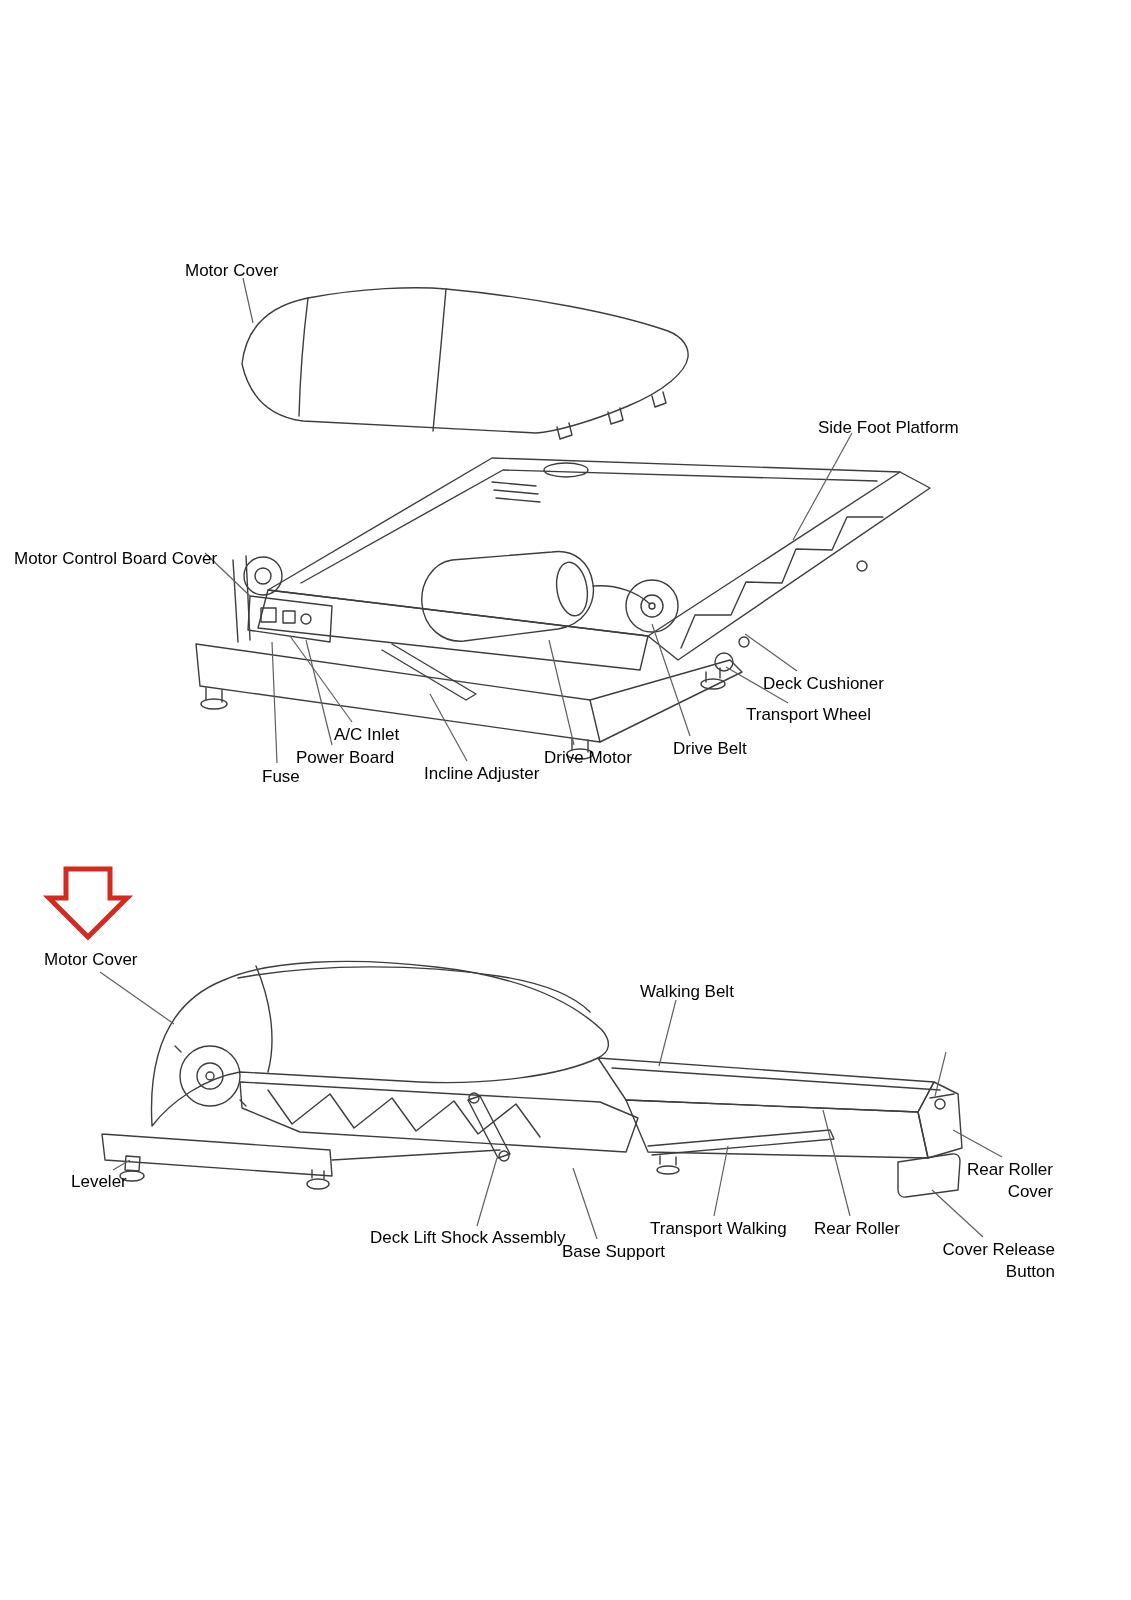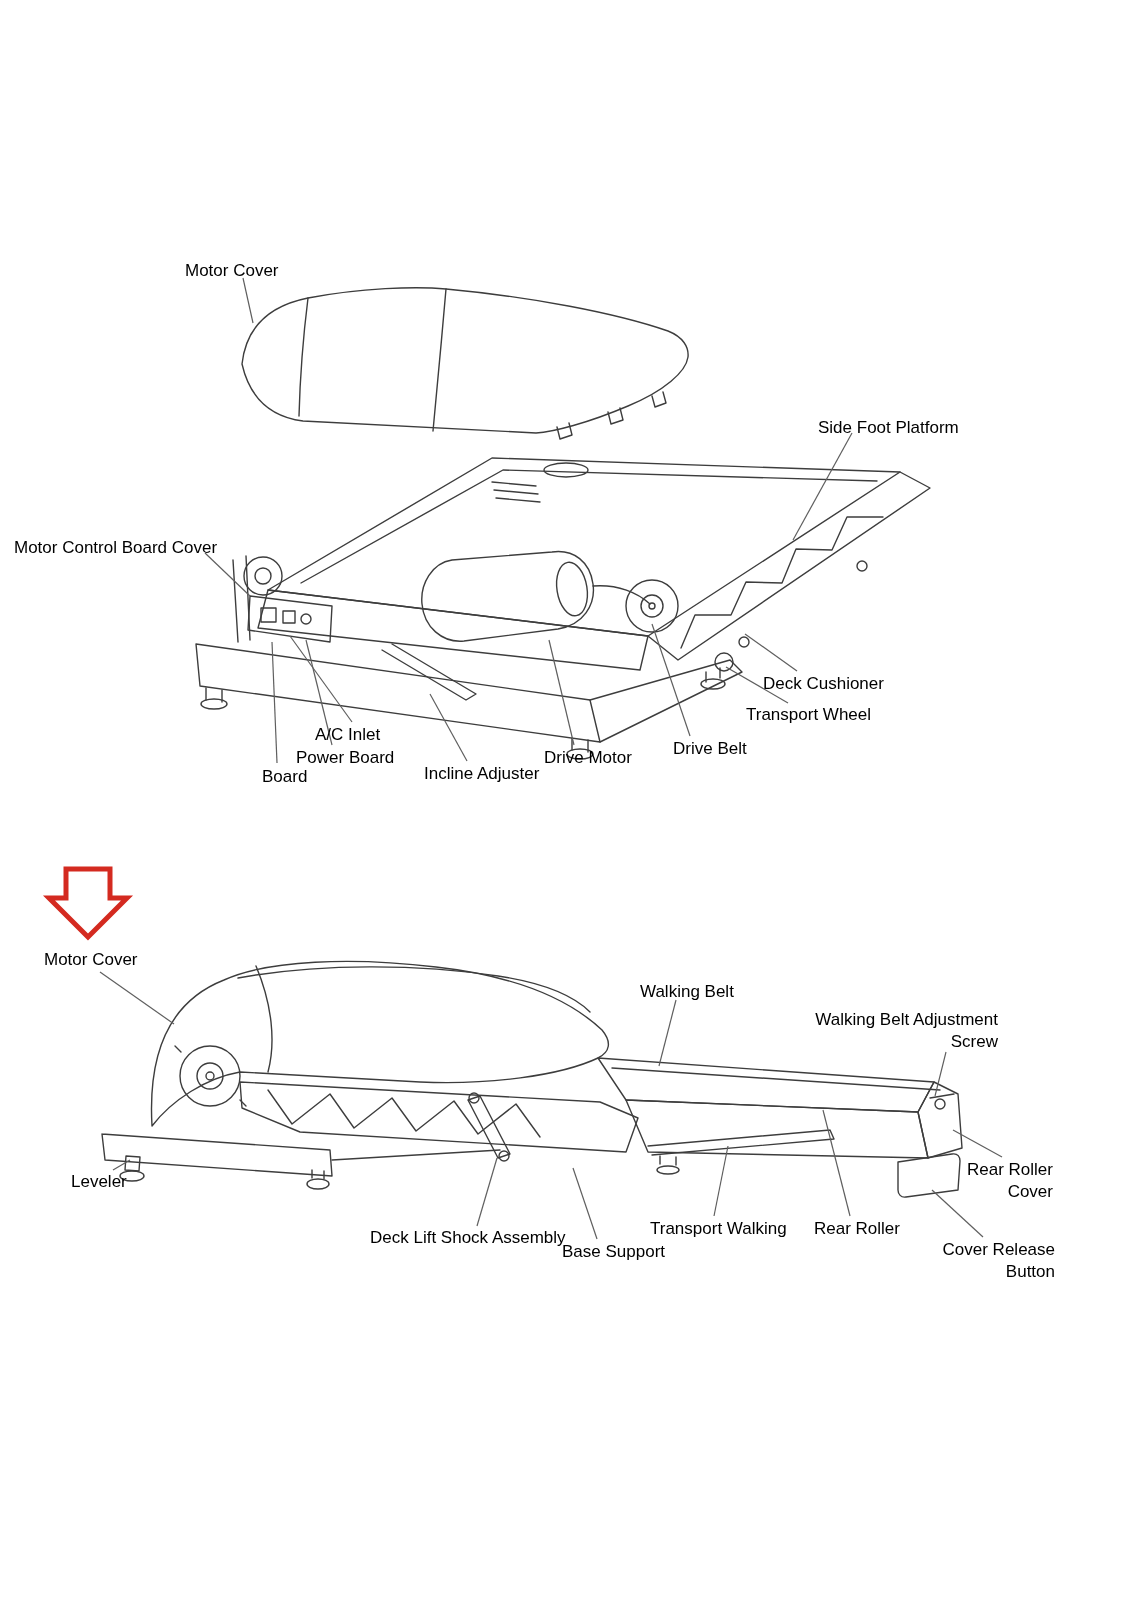--- a/index.html
+++ b/index.html
@@ -167,46 +167,42 @@
       <path d="M714,1216 L728,1146"></path>
       <path d="M850,1216 L823,1110"></path>
       <path d="M983,1237 L932,1190"></path>
     </g>
   </svg>
 
   <div class="lbl" style="left:185px; top:260px">Motor Cover</div>
 
   <div class="lbl" style="left:818px; top:417px">Side Foot Platform</div>
 
-  <div class="lbl" style="left:14px; top:537px">Motor Control Board Cover</div>
+  <div class="lbl" style="left:14px; top:548px">Motor Control Board Cover</div>
 
   <div class="lbl" style="left:763px; top:673px">Deck Cushioner</div>
 
   <div class="lbl" style="left:746px; top:704px">Transport Wheel</div>
 
-  <div class="lbl" style="left:315px; top:724px">A/C Inlet</div>
+  <div class="lbl" style="left:334px; top:724px">A/C Inlet</div>
 
   <div class="lbl" style="left:296px; top:747px">Power Board</div>
 
-  <div class="lbl" style="left:262px; top:766px">Board</div>
+  <div class="lbl" style="left:262px; top:766px">Fuse</div>
 
   <div class="lbl" style="left:424px; top:763px">Incline Adjuster</div>
 
   <div class="lbl" style="left:544px; top:747px">Drive Motor</div>
 
   <div class="lbl" style="left:673px; top:738px">Drive Belt</div>
 
   <div class="lbl" style="left:44px; top:949px">Motor Cover</div>
 
   <div class="lbl" style="left:640px; top:981px">Walking Belt</div>
 
-  <div class="lbl multi" style="left:808px; top:1009px; width:190px">
-    <div>Walking Belt Adjustment</div>
-    <div>Screw</div>
-  </div>
 
   <div class="lbl multi" style="left:953px; top:1159px; width:100px">
     <div>Rear Roller</div>
     <div>Cover</div>
   </div>
 
   <div class="lbl" style="left:71px; top:1171px">Leveler</div>
 
   <div class="lbl" style="left:370px; top:1227px">Deck Lift Shock Assembly</div>
 

